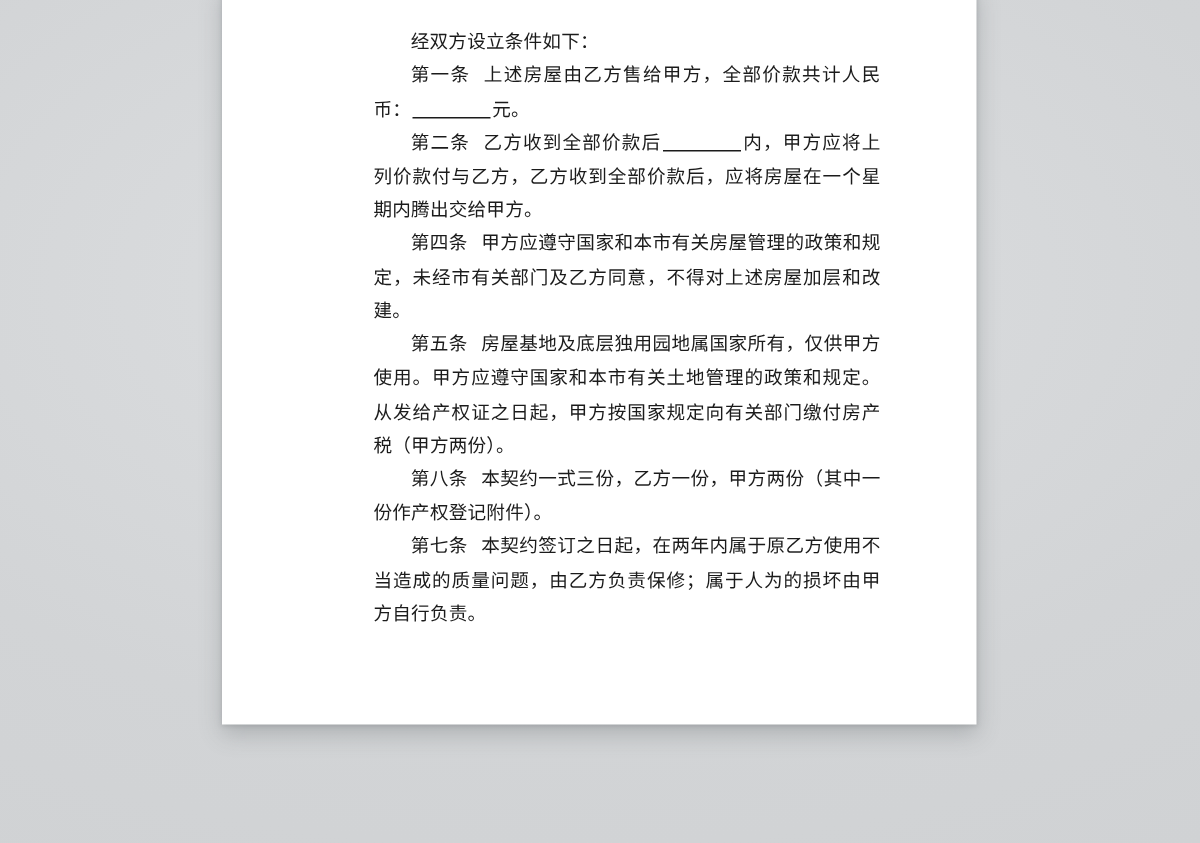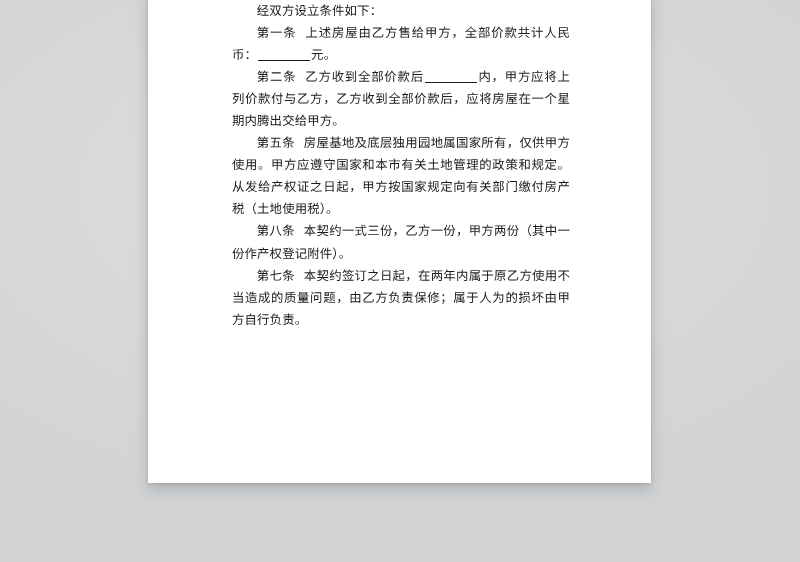--- a/index.html
+++ b/index.html
@@ -30,40 +30,41 @@
       0 6px 14px rgba(90, 95, 100, 0.30),
       0 1px 3px rgba(90, 95, 100, 0.22);
   }
 
   
   #doc-body {
     position: absolute;
     left: 0;
     top: 10px;
     width: 503px;
-    padding: 0;
+    padding: 17px;
   }
 
   .doc-para {
     margin: 0;
     padding: 0 81px 0 84px; 
     font-size: 12.4px;
     line-height: 22.05px;
     color: #1b1b1b;
     text-align: justify;
     text-justify: inter-character;
     letter-spacing: 0.15px;
     font-family: "Liberation Serif", "DejaVu Serif", serif;
     text-indent: 24.8px;
     -webkit-font-smoothing: antialiased;
   }
 
   .clause-label {
     margin-right: 9px;
     white-space: nowrap;
+    font-family: Liberation Mono, monospace;
   }
 
   .blank-line {
     display: inline-block;
     width: 52px;
     border-bottom: 1.1px solid #1b1b1b;
     vertical-align: -2px;
     margin: 0 1px;
   }
 </style>
@@ -73,22 +74,23 @@
 <div id="page-sheet">
   <div id="doc-body">
 
     <p class="doc-para">经双方设立条件如下：</p>
 
     <p class="doc-para"><span class="clause-label">第一条</span><span>上述房屋由乙方售给甲方，全部价款共计人民币：</span><span class="blank-line"></span><span>元。</span></p>
 
     <p class="doc-para"><span class="clause-label">第二条</span><span>乙方收到全部价款后</span><span class="blank-line"></span><span>内，甲方应将上列价款付与乙方，乙方收到全部价款后，应将房屋在一个星期内腾出交给甲方。</span></p>
 
 
+    <p class="doc-para"><span class="clause-label">第四条</span><span>甲方应遵守国家和本市有关房屋管理的政策和规定，未经市有关部门及乙方同意，不得对上述房屋加层和改建。</span></p>
 
-    <p class="doc-para"><span class="clause-label">第五条</span><span>房屋基地及底层独用园地属国家所有，仅供甲方使用。甲方应遵守国家和本市有关土地管理的政策和规定。从发给产权证之日起，甲方按国家规定向有关部门缴付房产税（土地使用税）。</span></p>
+    <p class="doc-para"><span class="clause-label">第五条</span><span>房屋基地及底层独用园地属国家所有，仅供甲方使用。甲方应遵守国家和本市有关土地管理的政策和规定。从发给产权证之日起，甲方按国家规定向有关部门缴付房产税（甲方两份）。</span></p>
 
 
     <p class="doc-para"><span class="clause-label">第八条</span><span>本契约一式三份，乙方一份，甲方两份（其中一份作产权登记附件）。</span></p>
 
     <p class="doc-para"><span class="clause-label">第七条</span><span>本契约签订之日起，在两年内属于原乙方使用不当造成的质量问题，由乙方负责保修；属于人为的损坏由甲方自行负责。</span></p>
 
   </div>
 </div>
 
 </body></html>

